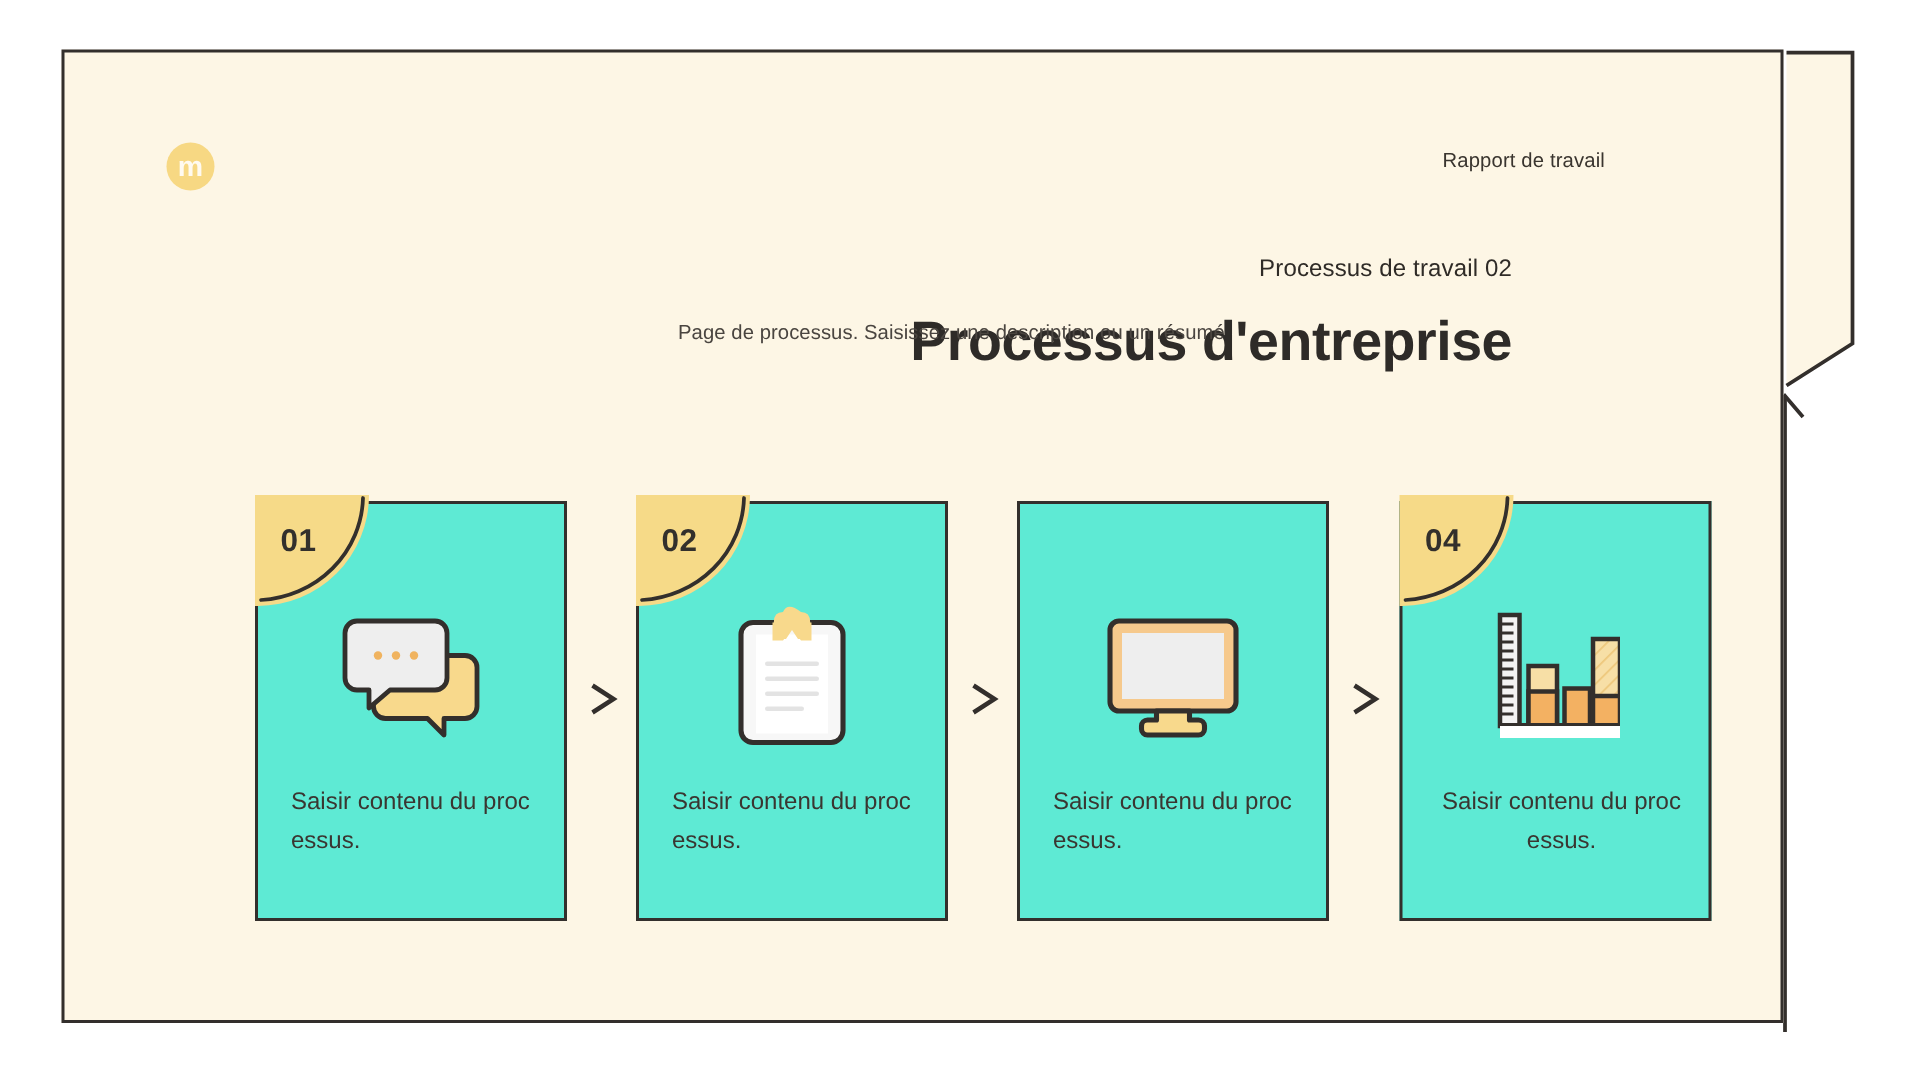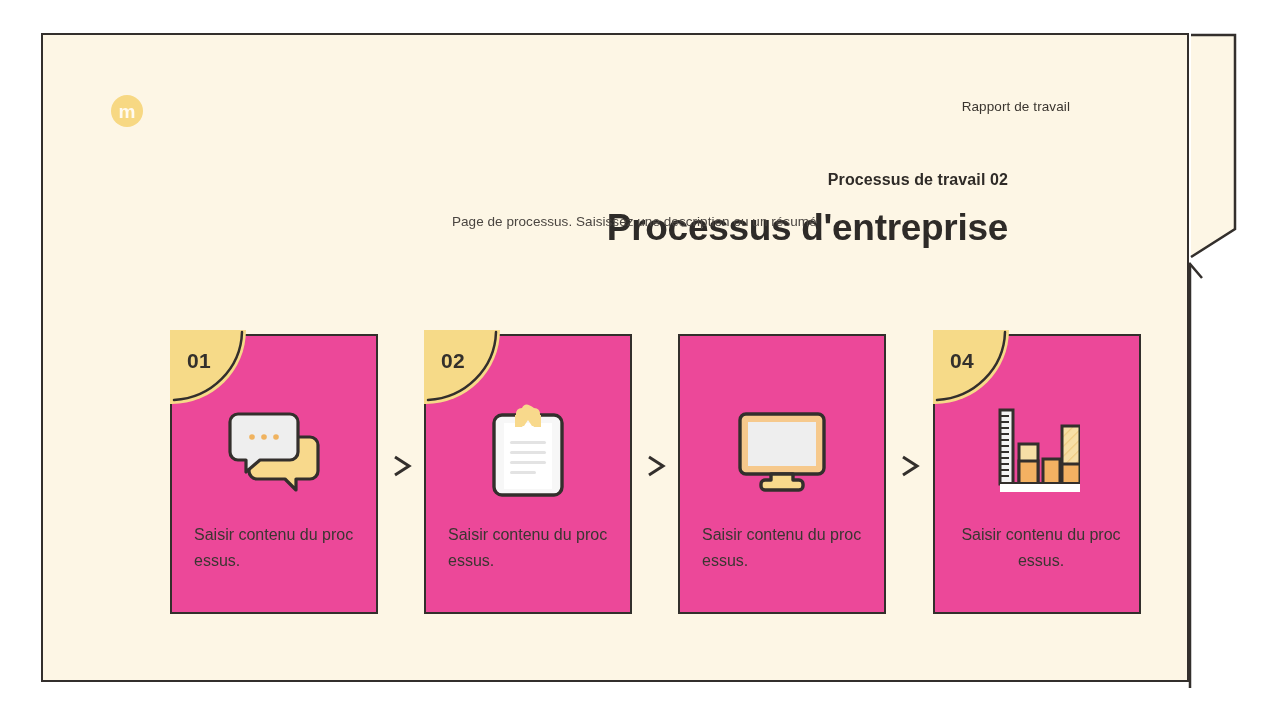--- a/index.html
+++ b/index.html
@@ -83,21 +83,21 @@
     font-size: 13.5px;
     color: #3a352f;
     letter-spacing: 0.1px;
     white-space: nowrap;
   }
   #eyebrow {
     position: absolute;
     right: 179px;
     top: 136px;
     font-size: 16px;
-    font-weight: 700;
+    font-weight: 400;
     color: #2f2b27;
     letter-spacing: 0.1px;
     white-space: nowrap;
   }
   #subtitle {
     position: absolute;
     left: 409px;
     top: 179px;
     font-size: 13.5px;
     color: #4a4540;
@@ -121,21 +121,21 @@
     left: 127px;
     top: 299px;
     width: 971px;
     height: 281px;
   }
   .card {
     position: absolute;
     top: 0;
     width: 208px;
     height: 280px;
-    background: #ec4899;
+    background: #5eead4;
     border: 2.5px solid #332f2c;
     box-sizing: border-box;
   }
   .card.c1 { left: 0px; }
   .card.c2 { left: 254px; padding-left: 16px; }
   .card.c3 { left: 508px; }
   .card.c4 { left: 763px; text-align: center; }
 
   
   .corner {

